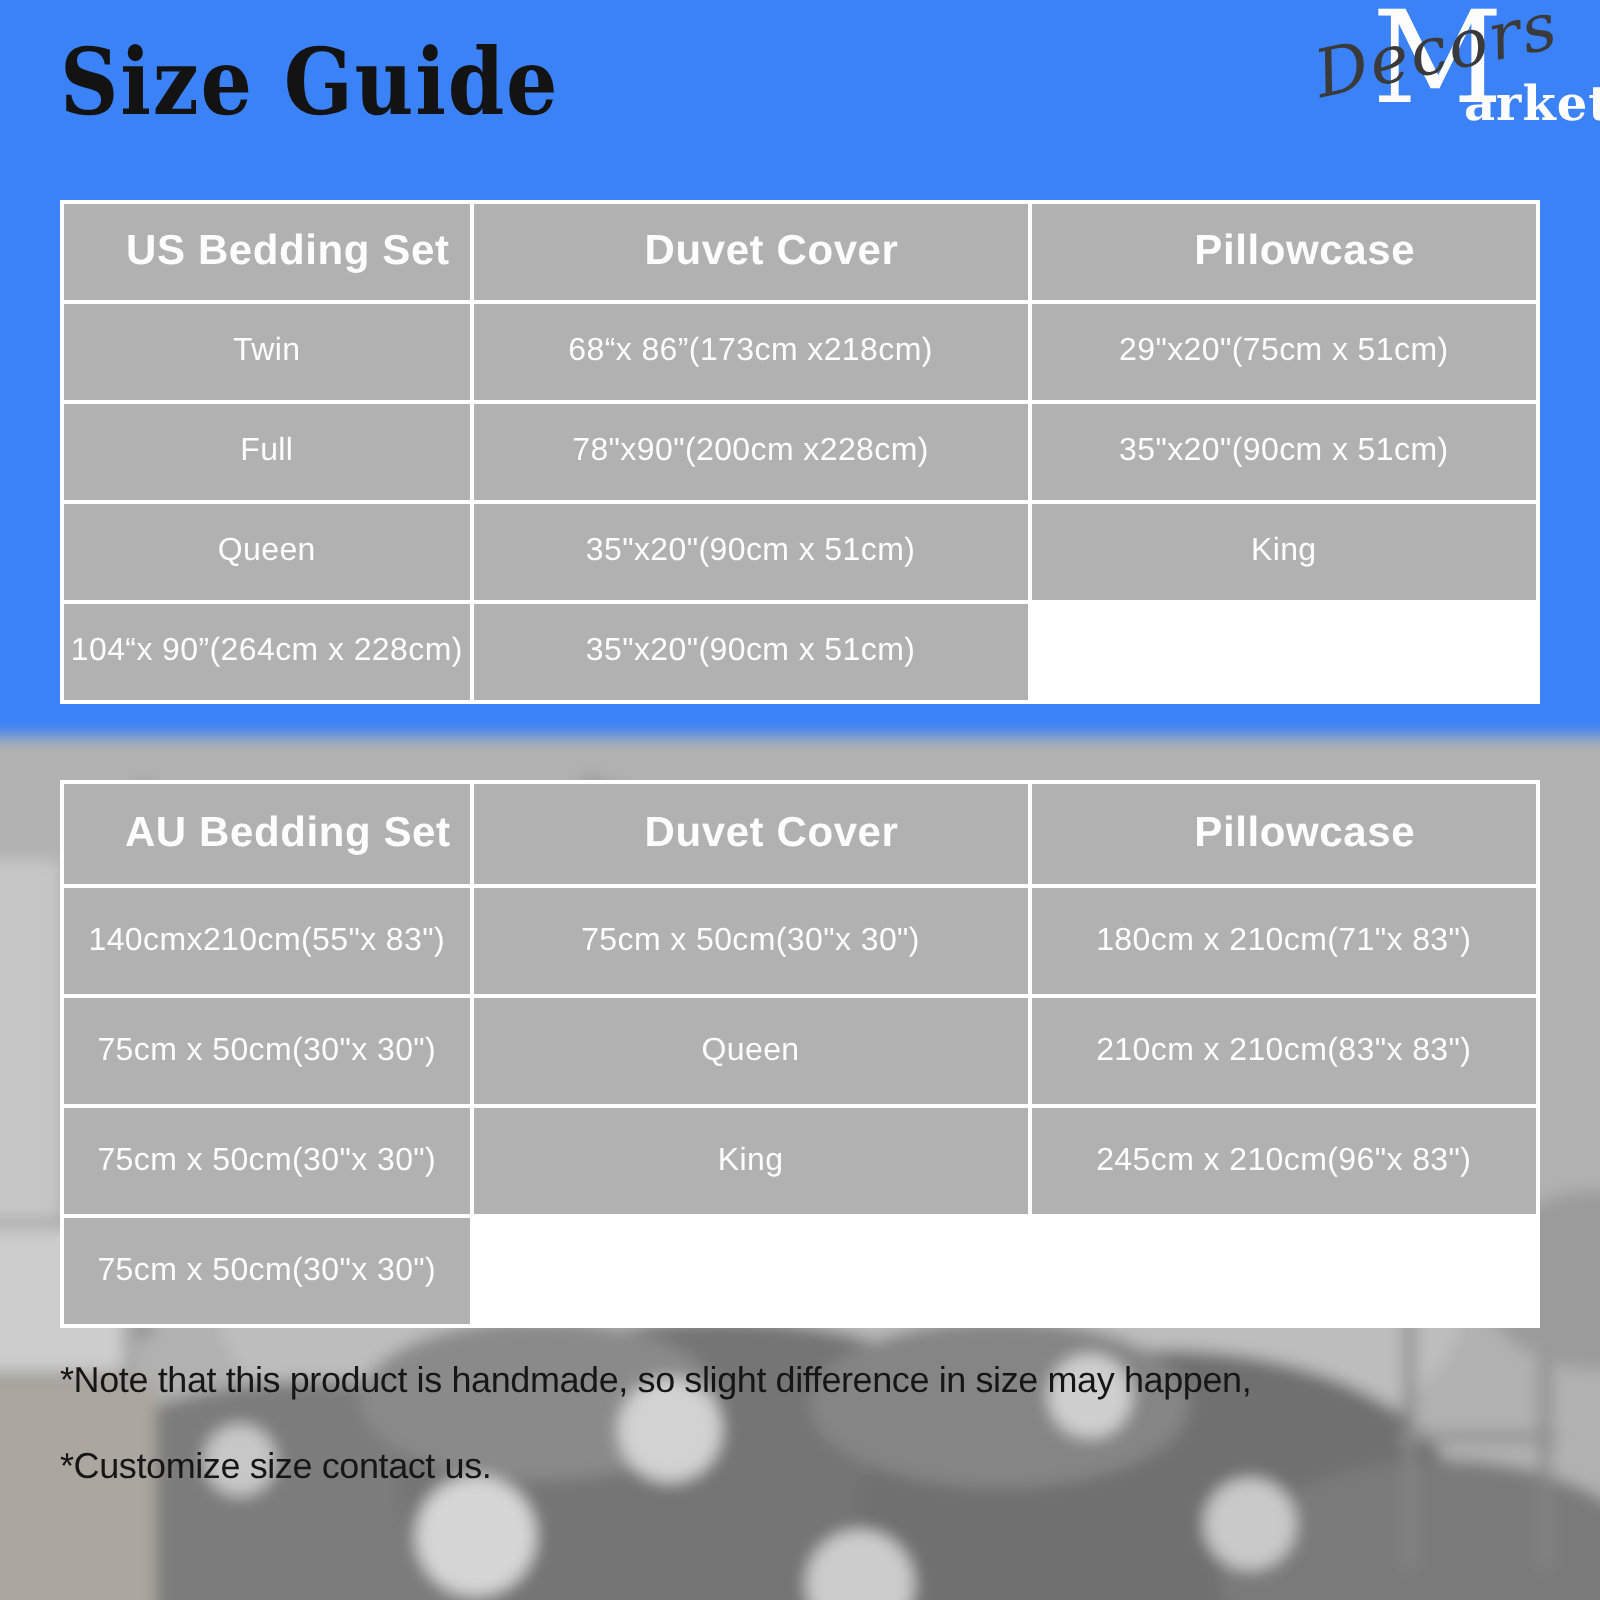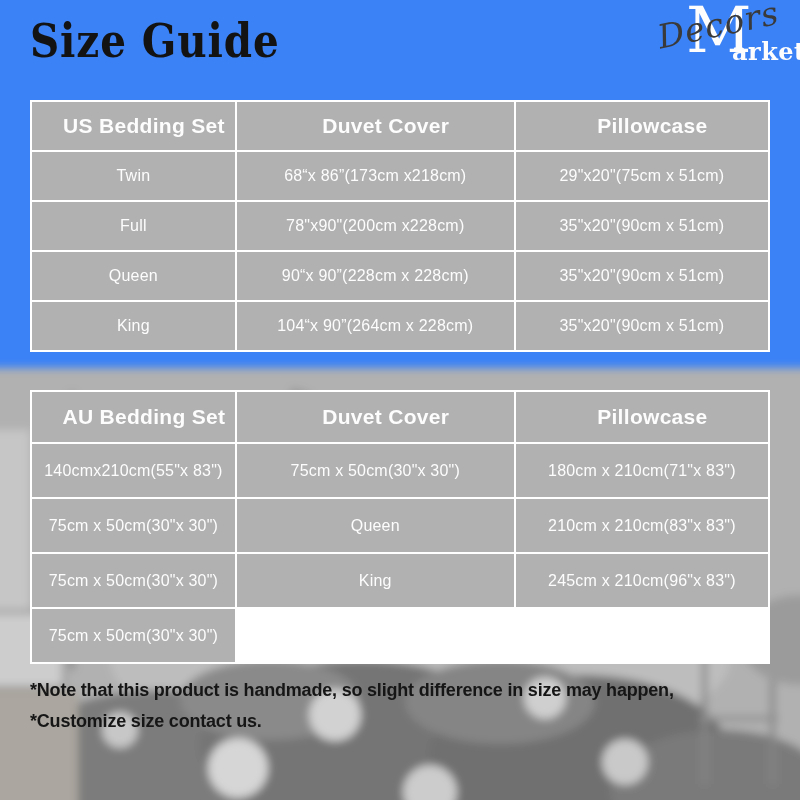--- a/index.html
+++ b/index.html
@@ -53,25 +53,25 @@
   .cell {
     background:rgba(165,165,165,0.87);
     display:flex; align-items:center; justify-content:center;
     color:#fdfdfd; font-size:16px; letter-spacing:0.2px;
     white-space:nowrap;
   }
   .cell.hd { font-weight:700; font-size:21px; letter-spacing:0.3px;padding-left:21px; }
 
   .notes {
     position:absolute; left:30px; top:679px; width:766px;
-    color:#161616; font-weight:700; font-size:18px; line-height:22px;
+    color:#161616; font-weight:400; font-size:18px; line-height:22px;
     letter-spacing:-0.2px;
   }
   .note-line { white-space:nowrap; }
-  .note-customize { margin-top:9px; }
+  .note-customize { margin-top:21px; }
 </style>
 </head>
 <body>
 
 <div class="canvas">
 
   <svg class="backdrop" viewBox="0 0 800 800" aria-hidden="true">
     <defs>
         <filter id="blur" x="-10%" y="-10%" width="120%" height="120%">
           <feGaussianBlur stdDeviation="4"></feGaussianBlur>
@@ -138,21 +138,20 @@
 
     <div class="cell">Twin</div>
     <div class="cell">68“x 86”(173cm x218cm)</div>
     <div class="cell">29"x20"(75cm x 51cm)</div>
 
     <div class="cell">Full</div>
     <div class="cell">78"x90"(200cm x228cm)</div>
     <div class="cell">35"x20"(90cm x 51cm)</div>
 
     <div class="cell">Queen</div>
-    <div class="cell">90“x 90”(228cm x 228cm)</div>
     <div class="cell">35"x20"(90cm x 51cm)</div>
 
     <div class="cell">King</div>
     <div class="cell">104“x 90”(264cm x 228cm)</div>
     <div class="cell">35"x20"(90cm x 51cm)</div>
   </div>
 
   <div class="size-table" id="au-table">
     <div class="cell hd">AU Bedding Set</div>
     <div class="cell hd">Duvet Cover</div>

